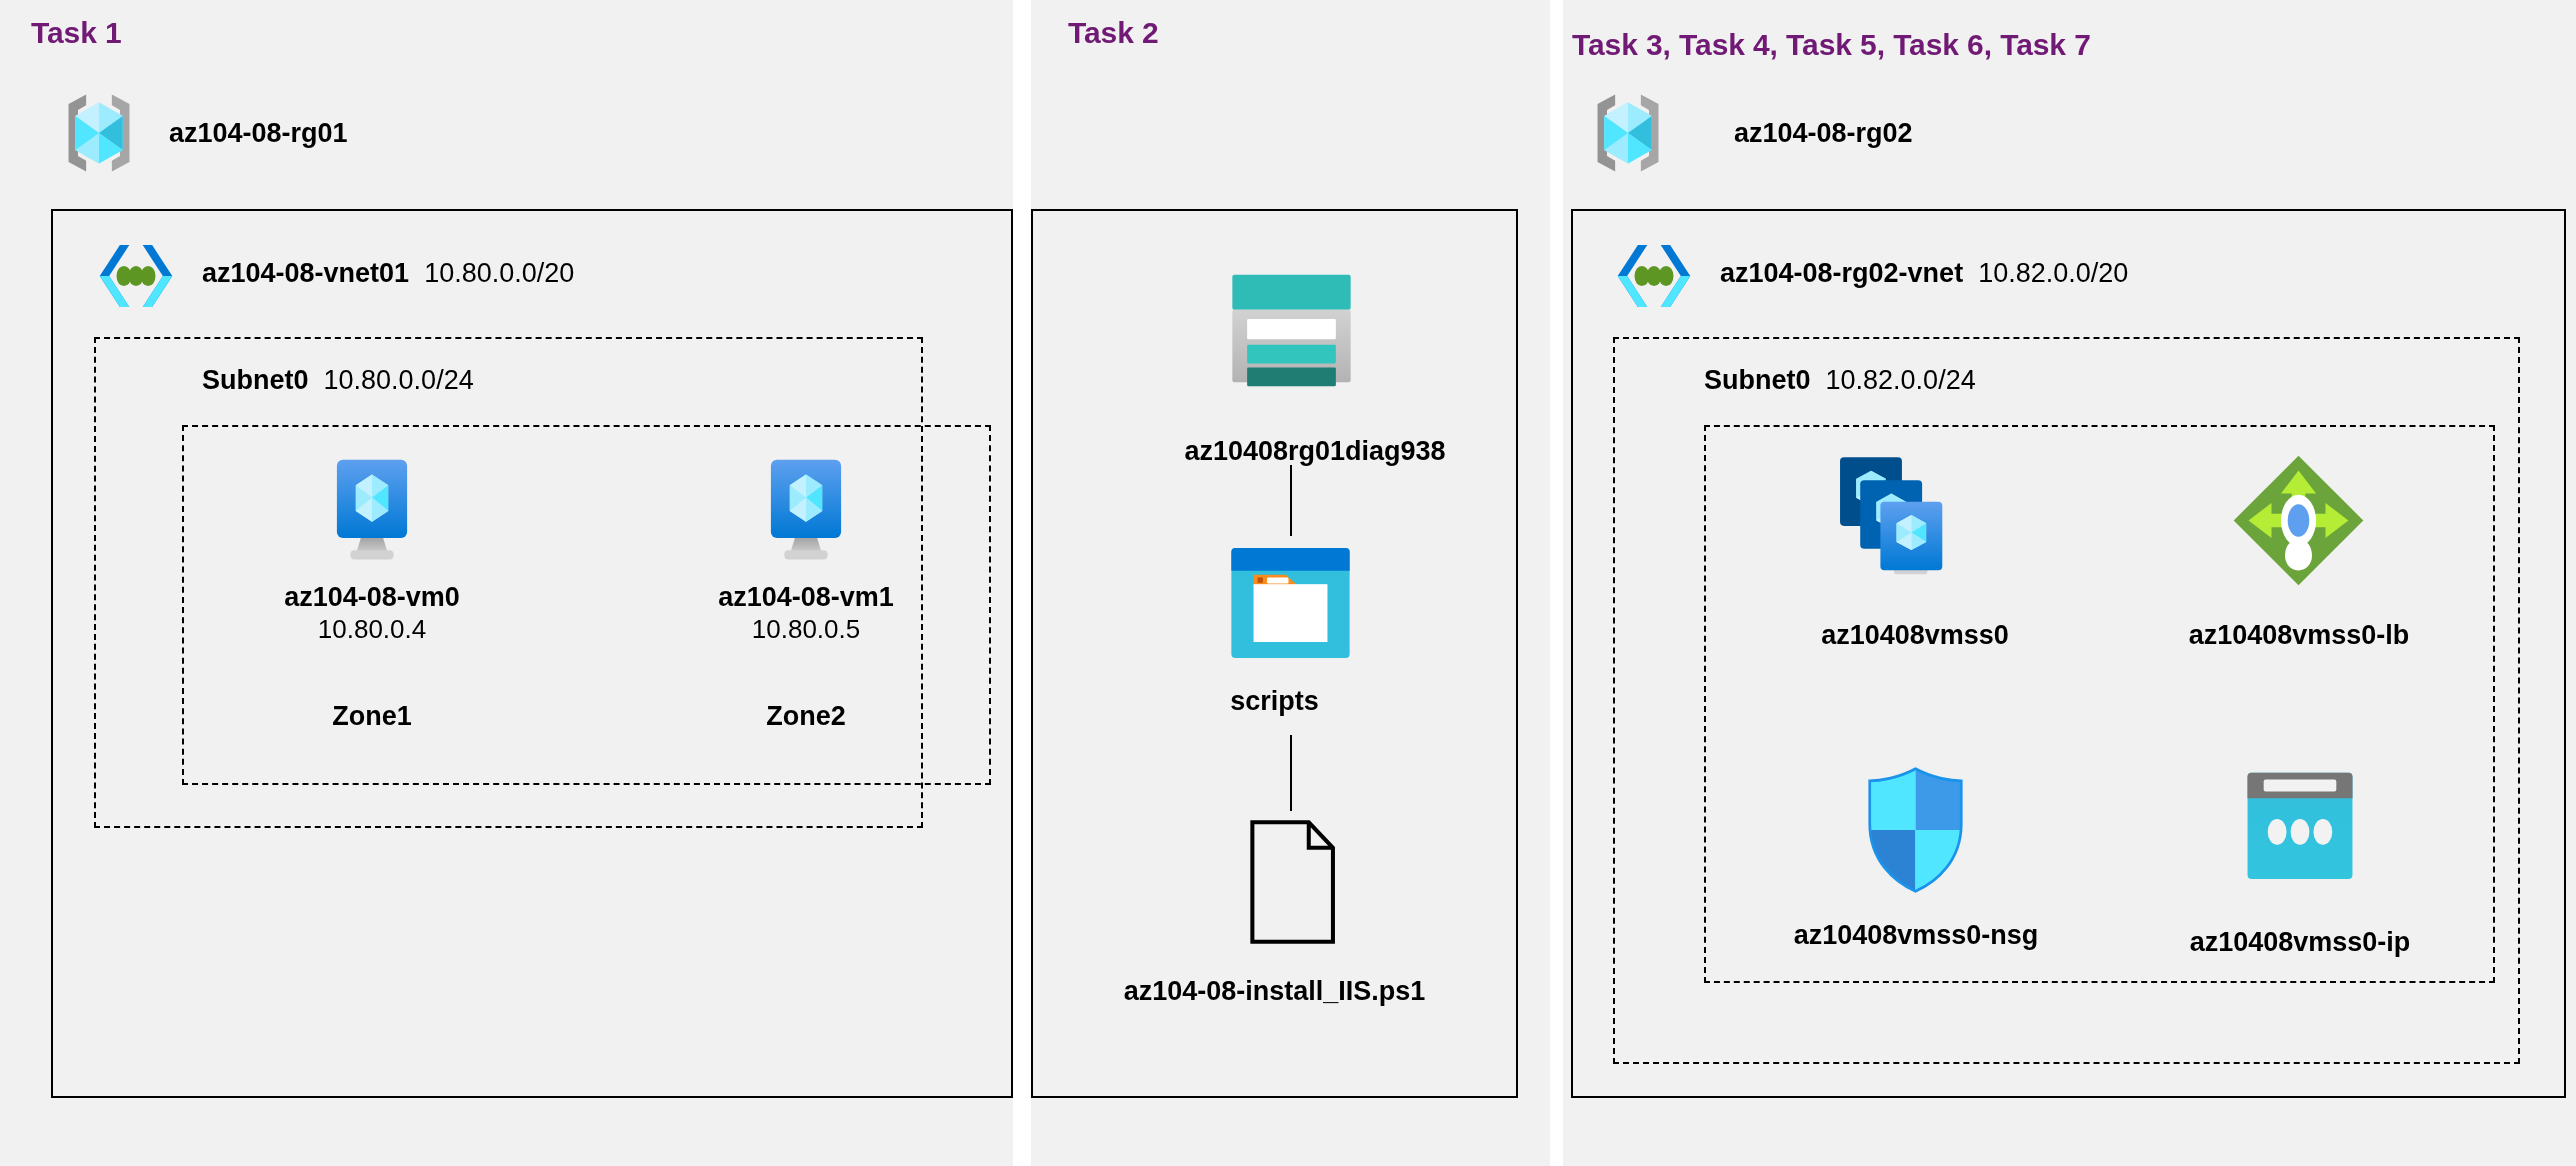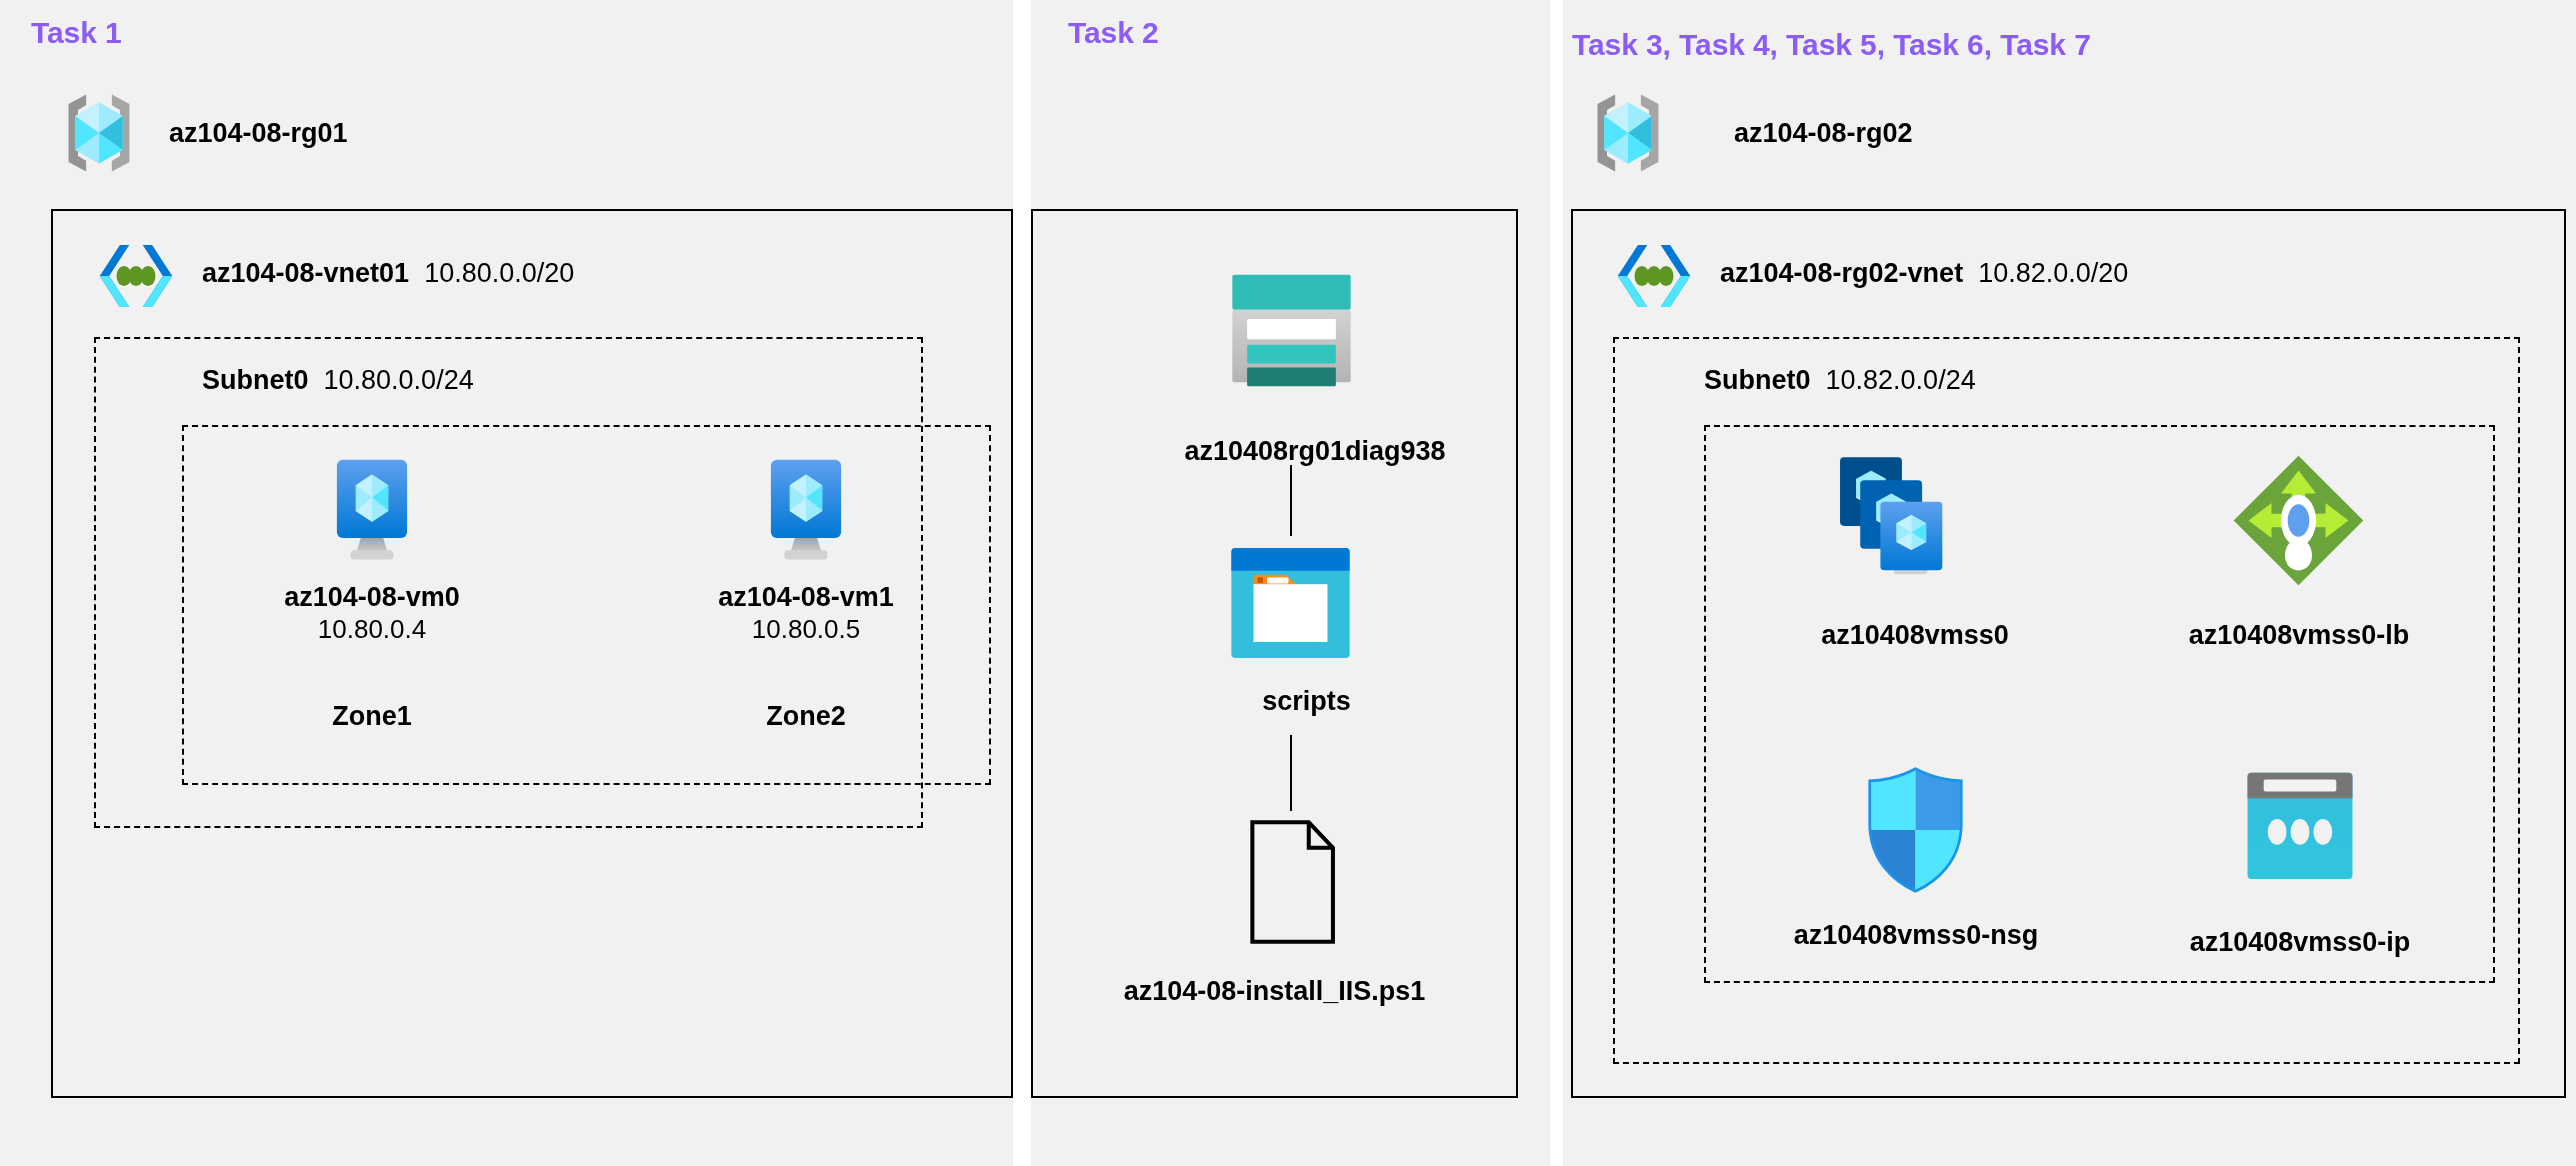--- a/index.html
+++ b/index.html
@@ -3,21 +3,21 @@
 <meta charset="utf-8">
 <style>
   html,body{margin:0;padding:0;background:#ffffff;}
   body{
     width:2576px;height:1166px;position:relative;overflow:hidden;
     font-family:"Liberation Sans", sans-serif;
     -webkit-font-smoothing:antialiased;
   }
   .panel{position:absolute;background:#f1f1f1;}
   .task-title{
-    position:absolute;color:#8b5cf6;font-weight:bold;font-size:30px;
+    position:absolute;color:#701a75;font-weight:bold;font-size:30px;
     letter-spacing:-0.1px;white-space:nowrap;
   }
   .solidbox{position:absolute;border:2.7px solid #000;box-sizing:border-box;background:transparent;}
   .dashbox{position:absolute;border:2.7px dashed #000;box-sizing:border-box;background:transparent;}
   .lbl{position:absolute;white-space:nowrap;font-size:27px;color:#000;}
   .lbl .b{font-weight:bold;}
   .lbl .n{font-weight:normal;}
   .centered{position:absolute;text-align:center;white-space:nowrap;}
   .name{font-size:27px;font-weight:bold;color:#000;line-height:1.18;}
   .sub{font-size:26px;font-weight:normal;color:#000;line-height:1.18;text-align:center;}
@@ -175,21 +175,21 @@
       </linearGradient>
     </defs>
     <rect x="5" y="4" width="176" height="164" rx="6" fill="url(#cntgrad)"></rect>
     <path d="M5 10 a6 6 0 0 1 6 -6 h164 a6 6 0 0 1 6 6 v28 h-176 Z" fill="#0078D4"></path>
     <path d="M38 44 h48 l18 16 h-66 Z" fill="#F78D1E"></path>
     <rect x="44" y="48" width="8" height="8" fill="#C35309"></rect>
     <rect x="58" y="48" width="32" height="9" rx="2" fill="#FFFFFF"></rect>
     <rect x="38" y="58" width="110" height="86" fill="#FFFFFF"></rect>
   </svg>
 </div>
-<div class="centered" style="left:1031px;top:686px;width:487px;padding-left:32px;">
+<div class="centered" style="left:1031px;top:686px;width:487px;">
   <div class="name">scripts</div>
 </div>
 
 <div class="connector" style="left:1290px;top:735px;height:76px;"></div>
 
 <div class="iconwrap" style="left:1247px;top:818px;width:94px;height:128px;">
   <svg width="94" height="128" viewBox="0 0 140 190">
     <path d="M8 6 H92 L128 44 V184 H8 Z" fill="none" stroke="#000" stroke-width="6"></path>
     <path d="M92 6 V44 H128" fill="none" stroke="#000" stroke-width="6"></path>
   </svg>

